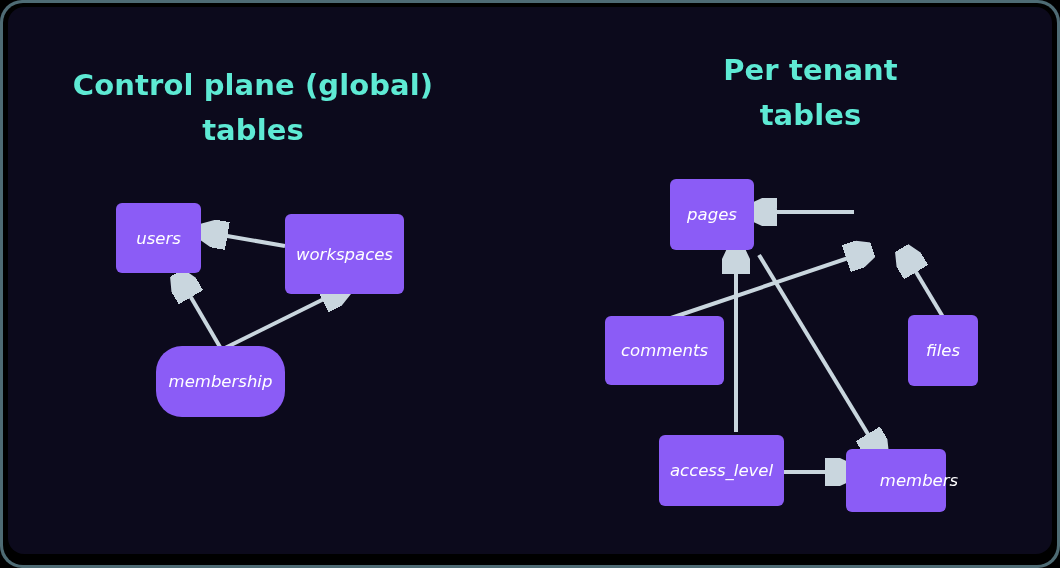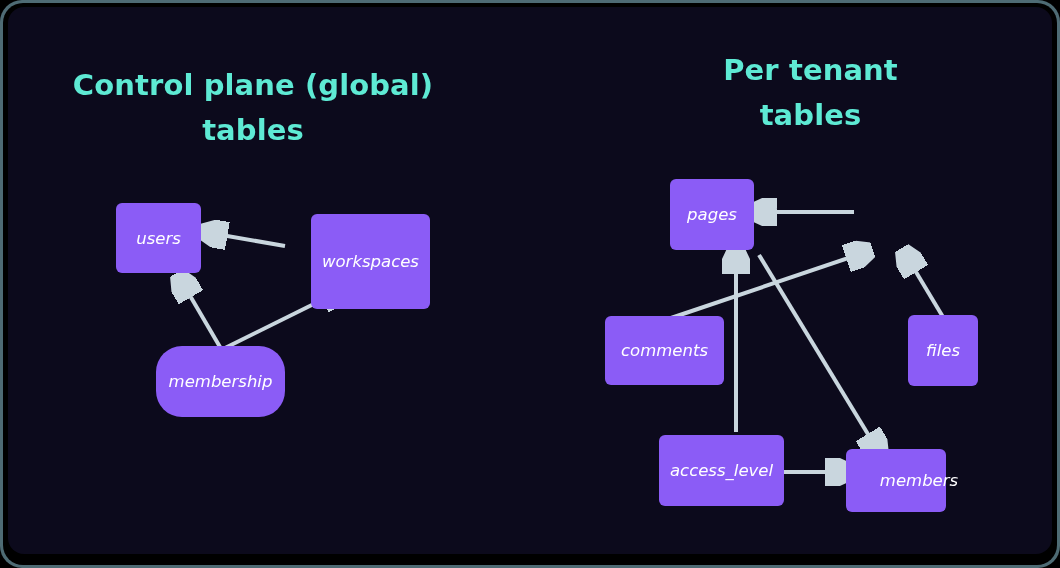--- a/index.html
+++ b/index.html
@@ -127,21 +127,21 @@
     <div class="title" id="title-left">Control plane (global)
 tables</div>
 
     <div class="title" id="title-right">Per tenant
 tables</div>
 
     <div class="node" id="node-users" style="left:108px; top:196px; width:85px; height:70px;">
       <span>users</span>
     </div>
 
-    <div class="node" id="node-workspaces" style="left:277px; top:207px; width:119px; height:95px;margin-left:26px;">
+    <div class="node" id="node-workspaces" style="left:277px; top:207px; width:119px; height:80px;">
       <span>workspaces</span>
     </div>
 
     <div class="node" id="node-membership" style="left:148px; top:339px; width:129px; height:71px;border-radius:26px;">
       <span>membership</span>
     </div>
 
     <div class="node" id="node-pages" style="left:662px; top:172px; width:84px; height:71px;">
       <span>pages</span>
     </div>

